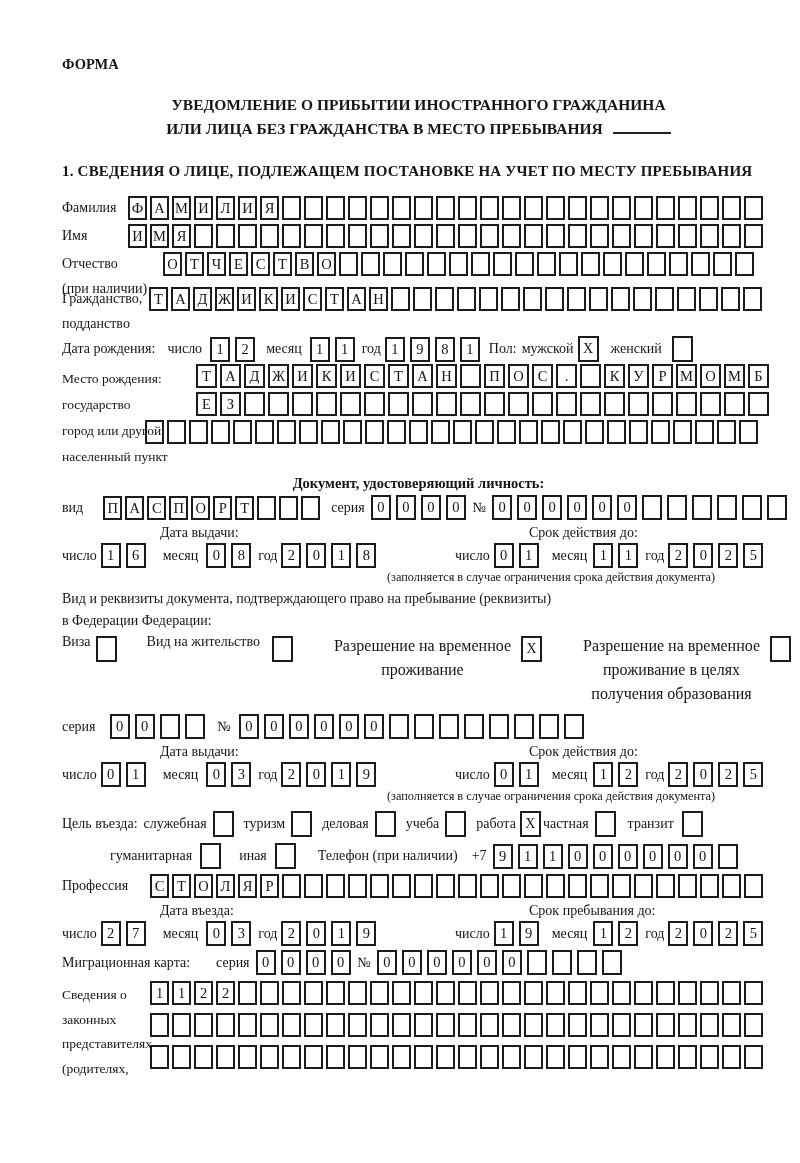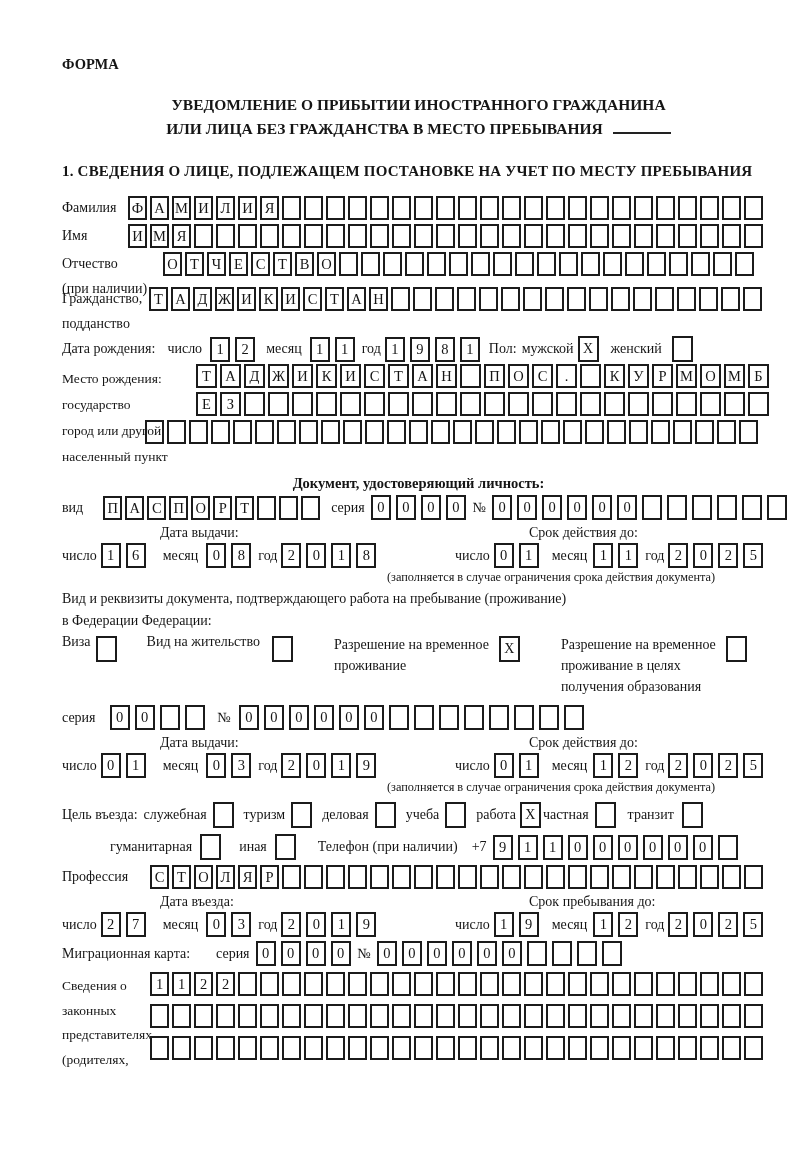--- a/index.html
+++ b/index.html
@@ -55,21 +55,21 @@
   .dleft .dhead{margin-left:98px;}
   .dright .dhead{margin-left:95px;}
   .dline{display:flex;align-items:center;margin-top:2px;}
   .dright .dline{margin-left:21px;}
   .note{font-size:12.3px;}
   .noter{margin-left:325px;margin-top:2px;}
 
   .para{margin-top:6px;font-size:14px;}
   .checksrow{display:flex;align-items:flex-start;margin-top:5px;}
   .checksrow .cbox{margin-top:2px;}
-  .chklbl{font-size:14px;line-height:1.5;white-space:nowrap;margin-left:41px;}
+  .chklbl{text-align:center;font-size:16px;line-height:1.5;white-space:nowrap;margin-left:41px;}
   .blk{display:block;}
   .indent48{margin-left:48px;}
 </style>
 </head>
 <body>
 
 <div class="page">
 
 
   <div class="forma">ФОРМА</div>
@@ -426,21 +426,21 @@
             <span>2</span>
             <span>0</span>
             <span>2</span>
             <span>5</span>
           </span>
       </div>
     </div>
   </div>
   <div class="note noter">(заполняется в случае ограничения срока действия документа)</div>
 
-  <div class="para">Вид и реквизиты документа, подтверждающего работа на пребывание (проживание)</div>
+  <div class="para">Вид и реквизиты документа, подтверждающего право на пребывание (реквизиты)</div>
   <div class="para">в Федерации Федерации:</div>
 
   <div class="checksrow">
     <span class="lbl">Виза</span>
     <span class="cbox ml5"></span>
     <span class="lbl ml30">Вид на жительство</span>
     <span class="cbox ml12"></span>
     <span class="chklbl ml22">
       <span class="blk">Разрешение на временное</span>
       <span class="blk">проживание</span>

